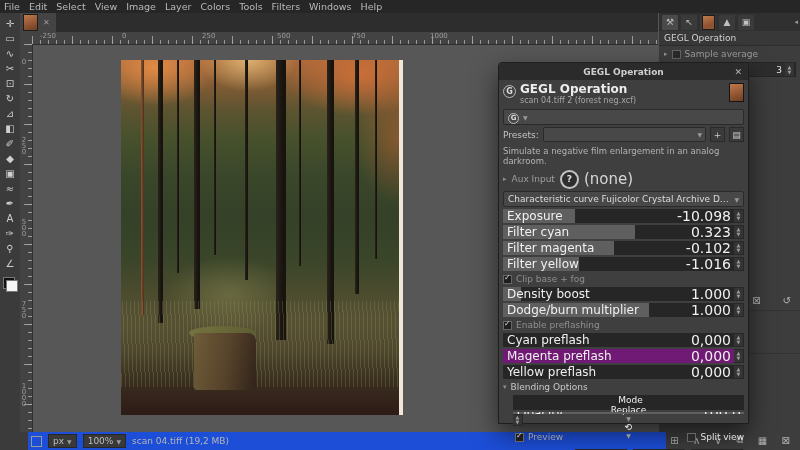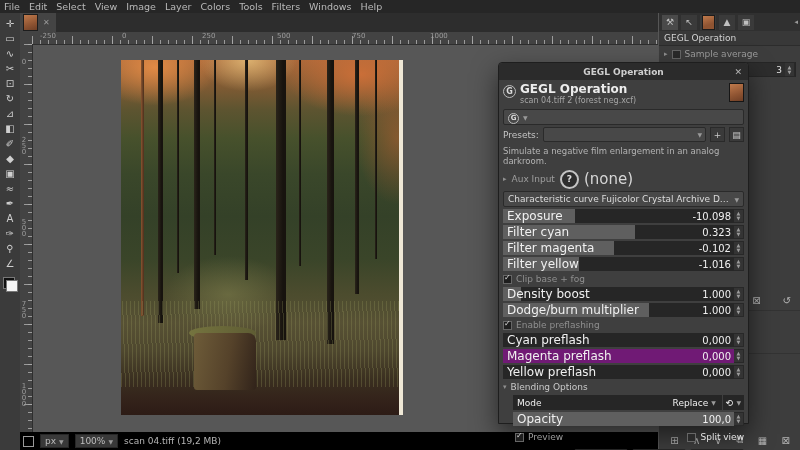--- a/index.html
+++ b/index.html
@@ -49,21 +49,21 @@
         #344128 44%,#3a4529 56%,#4c4c2e 66%,#575134 74%,#4e472e 82%,#3a2f20 90%,#33221a 96%,#2d1c16 100%);}
   .trunk{position:absolute;top:0;background:linear-gradient(90deg,#2a241a,#17130e 70%);}
   #grass{position:absolute;left:0;bottom:8%;width:100%;height:24%;
     background:repeating-linear-gradient(88deg,rgba(150,152,92,.28) 0 1px,transparent 1px 4px);}
   #stump{position:absolute;left:26%;bottom:7%;width:22%;height:16%;
     background:linear-gradient(100deg,#6e5c39,#55422a 55%,#31231a);border-radius:4px 8px 3px 3px;}
   #stump-top{position:absolute;left:24%;bottom:21%;width:24%;height:4%;
     background:linear-gradient(90deg,#75743f,#5e5c33);border-radius:50%;}
   #film-edge{position:absolute;right:0;top:0;width:4px;height:100%;background:#efe8d6;}
   
-  #statusbar{left:20px;top:432px;width:638px;height:18px;background:#000000;display:flex;align-items:center;gap:6px;
+  #statusbar{left:28px;top:432px;width:638px;height:18px;background:#1d4ed8;display:flex;align-items:center;gap:6px;
              font-size:9px;color:#b5b5b5;z-index:3;}
   #quickmask{width:9px;height:9px;border:1px solid #999;margin-left:3px;}
   .sb-select{height:12px;display:flex;align-items:center;gap:3px;background:#393939;border:1px solid #272727;
              padding:0 4px;color:#bdbdbd;}
   .chev{font-size:6px;color:#9a9a9a;}
   
   #dock{left:658px;top:13px;width:142px;height:437px;background:#3d3d3d;border-left:1px solid #565656;z-index:2;}
   #dock-tabs{display:flex;align-items:center;gap:3px;height:18px;background:#303030;padding:0 3px;}
   .dock-tab{width:16px;height:15px;display:flex;align-items:center;justify-content:center;font-size:9px;color:#c0c0c0;background:#3a3a3a;}
   .dock-tab.active{background:#4a4a4a;}
@@ -105,26 +105,26 @@
   .tiny-btn{width:13px;height:13px;background:#3a3a3a;border:1px solid #2a2a2a;display:flex;align-items:center;
             justify-content:center;font-size:9px;color:#c8c8c8;}
   #aux-row{display:flex;align-items:center;gap:5px;height:20px;font-size:9px;color:#9d9d9d;margin-bottom:2px;}
   #aux-badge{width:15px;height:15px;border-radius:50%;border:2px solid #c4c4c4;background:#2e2e2e;color:#e0e0e0;
              font-weight:bold;font-size:9px;display:flex;align-items:center;justify-content:center;}
   #aux-none{color:#d6d6d6;font-size:15px;}
   .gslider{display:flex;height:14px;margin-bottom:2px;}
   .track{position:relative;flex:1;background:#262626;overflow:hidden;}
   .fill{position:absolute;left:0;top:0;height:100%;background:#5f5f5f;}
   .sl-label{position:absolute;left:4px;top:0;height:100%;display:flex;align-items:center;font-size:12px;color:#f0f0f0;}
-  .sl-value{position:absolute;right:3px;top:0;height:100%;display:flex;align-items:center;font-size:10px;color:#f0f0f0;}
+  .sl-value{position:absolute;right:3px;top:0;height:100%;display:flex;align-items:center;font-size:14px;color:#f0f0f0;}
   .spin{width:9px;display:flex;flex-direction:column;align-items:center;justify-content:center;font-size:5px;
         color:#9a9a9a;line-height:1;background:#343434;border:1px solid #282828;border-left:none;}
   .section{display:flex;align-items:center;gap:4px;height:12px;font-size:9px;color:#8f8f8f;margin-bottom:2px;}
   .exp-arrow{font-size:7px;color:#8f8f8f;}
-  .indent{margin-left:10px;}
+  .indent{margin-left:10px;flex-direction:column;}
   #mode-row{display:flex;align-items:center;height:15px;background:#262626;margin-bottom:2px;font-size:9px;color:#f0f0f0;}
   #mode-row .lbl{flex:1;padding-left:4px;}
   #mode-sep{width:1px;height:100%;background:#3f3f3f;margin:0 3px;}
   #preview-row{display:flex;align-items:center;height:16px;font-size:9px;margin:1px 0 2px 0;}
   #preview-row .left{display:flex;align-items:center;gap:4px;color:#9d9d9d;padding-left:12px;}
   #preview-row .right{margin-left:auto;display:flex;align-items:center;gap:4px;color:#e2e2e2;}
   .mini-check.checked{background:#1e1e1e;position:relative;}
   .mini-check.checked::after{content:"✓";position:absolute;left:0px;top:-3px;font-size:8px;color:#ddd;}
   #dlg-buttons{display:flex;justify-content:flex-end;gap:4px;margin-top:2px;}
   .btn{height:15px;min-width:36px;background:#3a3a3a;border:1px solid #252525;border-radius:2px;display:flex;

